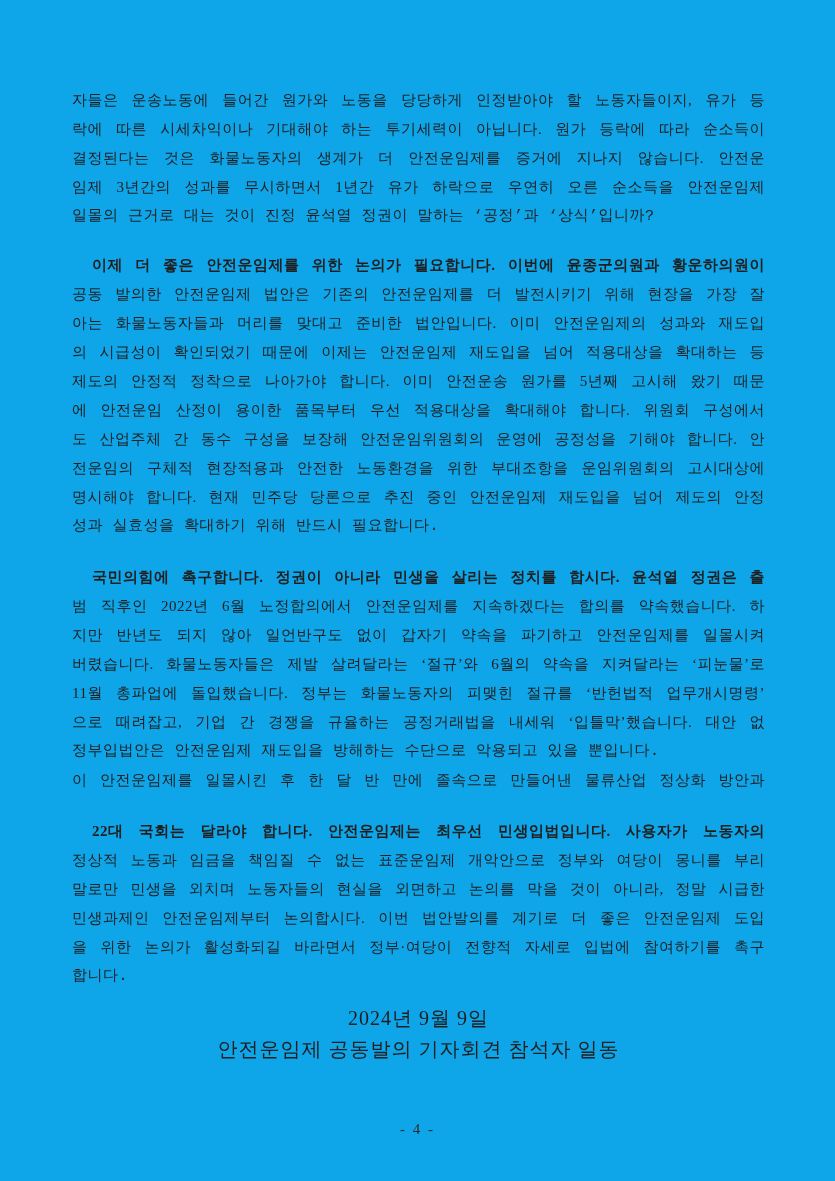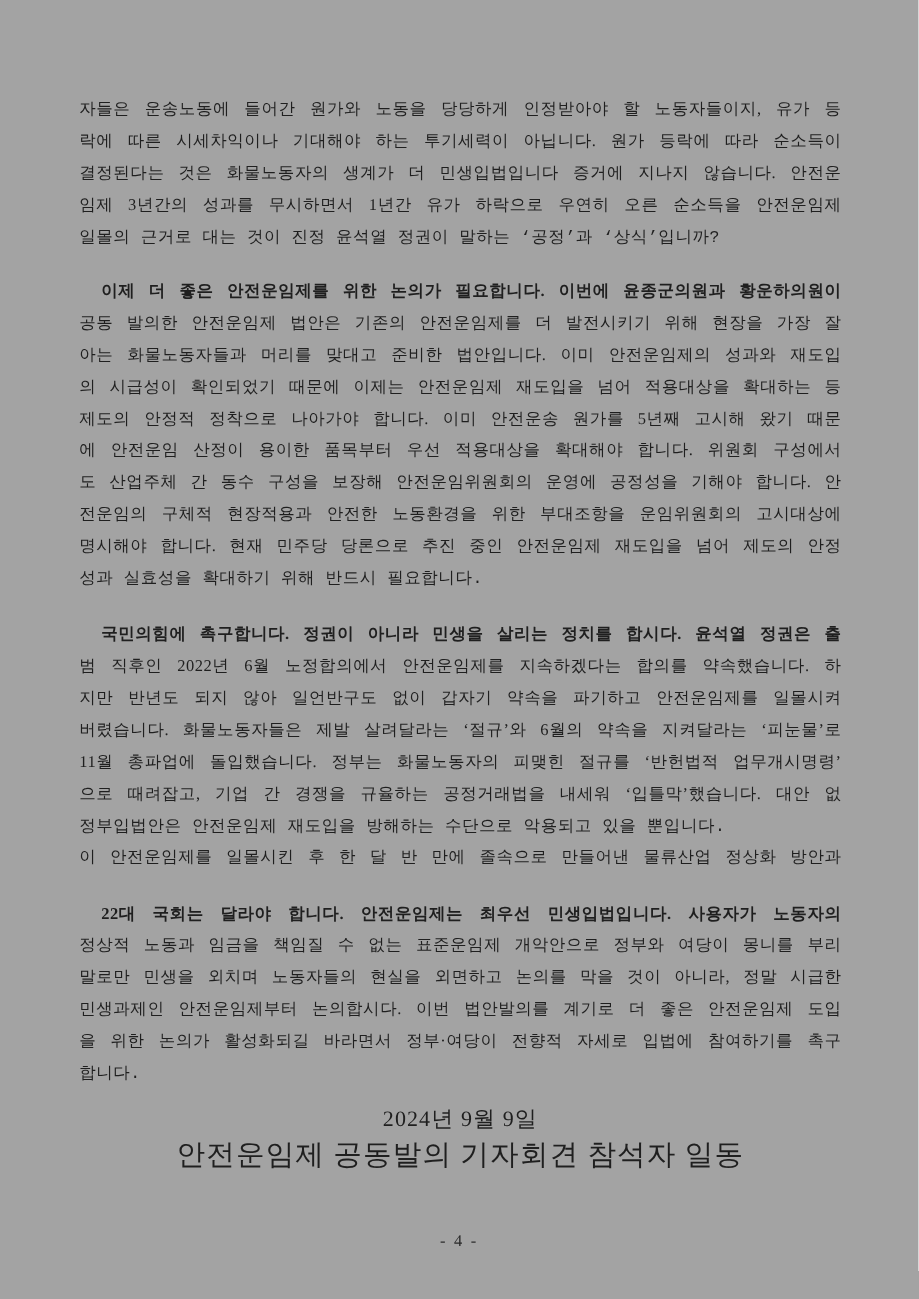--- a/index.html
+++ b/index.html
@@ -4,21 +4,21 @@
 <style>
   html, body {
     margin: 0;
     padding: 0;
     background: #ffffff;
   }
   .page {
     position: relative;
     width: 835px;
     height: 1181px;
-    background: #a3a3a3;
+    background: #0ea5e9;
     font-family: "Liberation Serif", "DejaVu Serif", serif;
     color: #1f1f1f;
     overflow: hidden;
   }
   .content {
     position: absolute;
     left: 72px;
     top: 86px;
     width: 693px;
   }
@@ -44,21 +44,21 @@
     font-weight: bold;
   }
   .date-line {
     margin-top: 12px;
     font-size: 20px;
     line-height: 31px;
     text-align: center;
     letter-spacing: 1px;
   }
   .signature-line {
-    font-size: 26px;
+    font-size: 20px;
     line-height: 31px;
     text-align: center;
     letter-spacing: 1px;
     font-family: Liberation Serif, serif;
   }
   .footer {
     position: absolute;
     left: 0;
     top: 1118px;
     width: 100%;
@@ -71,21 +71,21 @@
 </style>
 </head>
 <body>
 
 <div class="page">
   <div class="content">
     <div id="paragraphs">
         <div class="paragraph">
           <div class="line">자들은 운송노동에 들어간 원가와 노동을 당당하게 인정받아야 할 노동자들이지, 유가 등</div>
           <div class="line">락에 따른 시세차익이나 기대해야 하는 투기세력이 아닙니다. 원가 등락에 따라 순소득이</div>
-          <div class="line">결정된다는 것은 화물노동자의 생계가 더 민생입법입니다 증거에 지나지 않습니다. 안전운</div>
+          <div class="line">결정된다는 것은 화물노동자의 생계가 더 안전운임제를 증거에 지나지 않습니다. 안전운</div>
           <div class="line">임제 3년간의 성과를 무시하면서 1년간 유가 하락으로 우연히 오른 순소득을 안전운임제</div>
           <div class="line last">일몰의 근거로 대는 것이 진정 윤석열 정권이 말하는 ‘공정’과 ‘상식’입니까?</div>
         </div>
         <div class="paragraph indent gap-small">
           <div class="line">이제 더 좋은 안전운임제를 위한 논의가 필요합니다. 이번에 윤종군의원과 황운하의원이</div>
           <div class="line">공동 발의한 안전운임제 법안은 기존의 안전운임제를 더 발전시키기 위해 현장을 가장 잘</div>
           <div class="line">아는 화물노동자들과 머리를 맞대고 준비한 법안입니다. 이미 안전운임제의 성과와 재도입</div>
           <div class="line">의 시급성이 확인되었기 때문에 이제는 안전운임제 재도입을 넘어 적용대상을 확대하는 등</div>
           <div class="line">제도의 안정적 정착으로 나아가야 합니다. 이미 안전운송 원가를 5년째 고시해 왔기 때문</div>
           <div class="line">에 안전운임 산정이 용이한 품목부터 우선 적용대상을 확대해야 합니다. 위원회 구성에서</div>

